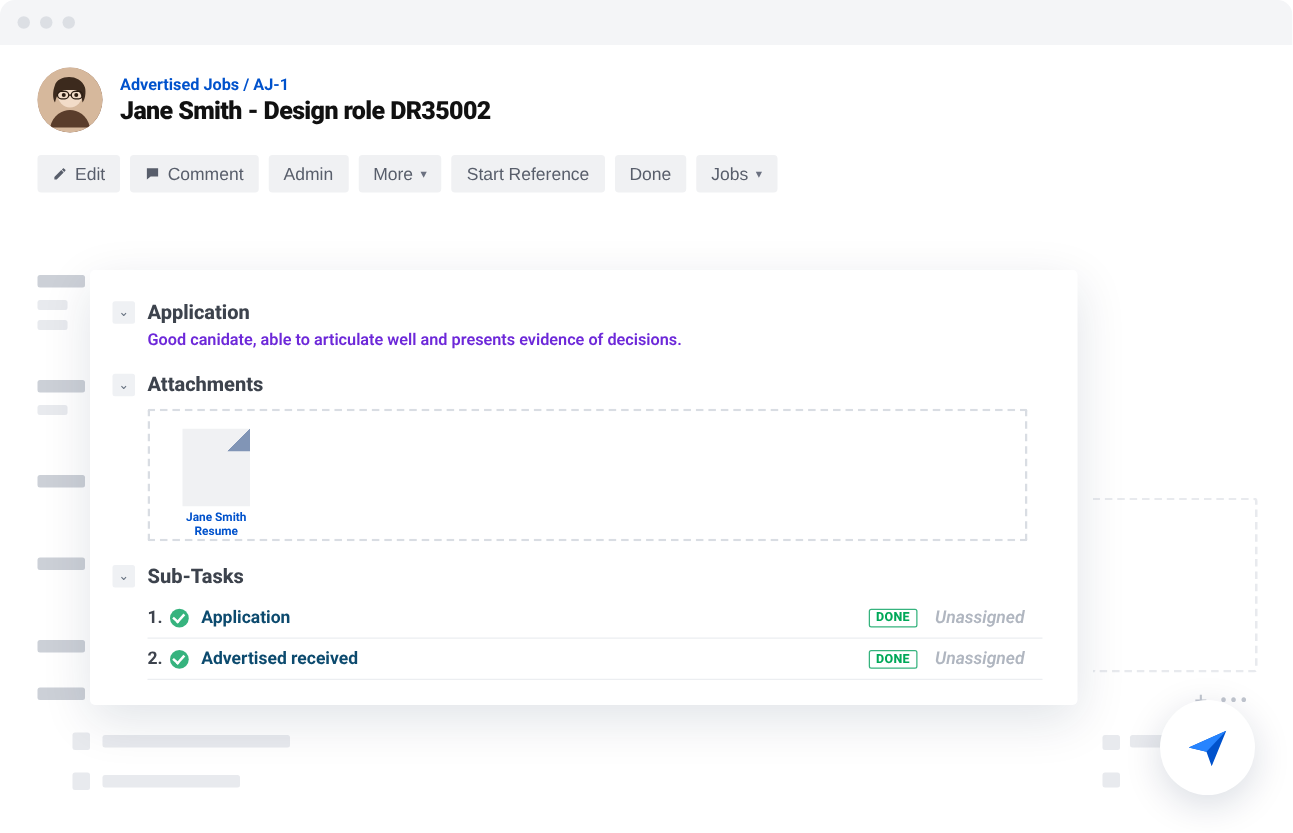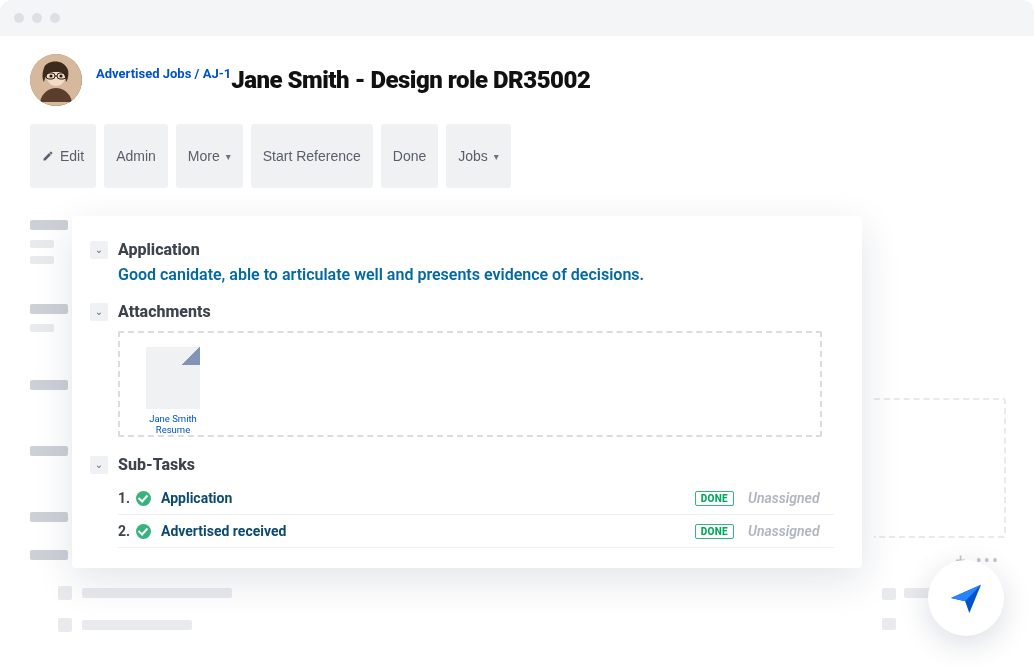--- a/index.html
+++ b/index.html
@@ -21,27 +21,27 @@
     gap: 8px;
   }
   .win-dot { width: 10px; height: 10px; border-radius: 50%; background: #dcdfe4; }
   .content { background: #fff; padding: 18px 30px 0 30px; position: relative; height: 620px; }
   .header { display: flex; align-items: center; gap: 14px; margin-bottom: 18px; }
   .avatar {
     width: 52px; height: 52px; border-radius: 50%; background: radial-gradient(circle at 35% 35%, #f1d7c2, #8c6246 70%);
     display:flex; align-items:center; justify-content:center; overflow:hidden; flex:none;
   }
   .avatar svg { width:100%; height:100%; }
-  .header-text { display:flex; flex-direction:row; }
+  .header-text { display:flex; flex-direction:column; }
   .breadcrumb { color:#0052CC; font-size:13px; font-weight:700; }
   .breadcrumb span { color:#0052CC; }
-  .title { font-size:24px; font-weight:900; color:#111; letter-spacing:-0.5px; }
+  .title { font-size:20px; font-weight:900; color:#111; letter-spacing:-0.5px; }
   .toolbar { display:flex; gap:8px; margin-bottom:18px; }
   .btn {
-    background:#f0f1f3; border:none; border-radius:3px; padding:24px 12px;
+    background:#f0f1f3; border:none; border-radius:3px; padding:7px 12px;
     font-size:14px; color:#585e6b; display:flex; align-items:center; gap:6px; cursor:pointer;
     font-weight:500;
   }
   .chev { font-size:10px; color:#6b7180; }
   .pencil, .bubble { width:12px; height:12px; }
   
   .skeleton { position:absolute; background:#e8eaee; border-radius:2px; }
   .card {
     position:absolute; left:72px; top:180px; width:790px; background:#fff;
     box-shadow: 0 12px 40px rgba(9,30,66,0.12);
@@ -49,34 +49,34 @@
     padding:24px 28px 20px 18px;
   }
   .section { margin-bottom:18px; }
   .section-head { display:flex; align-items:center; gap:10px; }
   .collapse-toggle {
     width:18px; height:18px; background:#eff1f4; border-radius:2px;
     display:flex; align-items:center; justify-content:center; color:#65707f; font-size:10px;
     cursor:pointer;
   }
   .section-title { font-size:16px; font-weight:800; color:#3d434d; }
-  .desc { font-size:16px; color:#0369a1; margin-left:28px; margin-top:6px; font-weight:600; }
+  .desc { font-size:13px; color:#6d28d9; margin-left:28px; margin-top:6px; font-weight:600; }
   .attach-dropzone {
     margin-left:28px; margin-top:10px; border:2px dashed #d9dde3; border-radius:2px;
     padding:14px; width:704px; height:106px;
   }
   .file-thumb { width:78px; text-align:center; cursor:pointer; }
   .doc-icon {
     width:54px; height:62px; margin:0 auto 4px auto; background:#f0f1f3; position:relative;
   }
   .doc-icon::after {
     content:""; position:absolute; top:0; right:0; width:18px; height:18px;
     background:linear-gradient(135deg, transparent 49%, #8195b6 50%);
   }
-  .file-label { font-size:9.5px; color:#0052CC; font-weight:400; }
+  .file-label { font-size:9.5px; color:#0052CC; font-weight:700; }
   .subtasks { margin-left:28px; margin-top:8px; }
   .st-row {
     display:flex; align-items:center; padding:8px 0; border-bottom:1px solid #eceef1;
     font-size:14px;
   }
   .st-num { color:#3d434d; font-weight:700; width:18px; }
   .check { width:15px; height:15px; border-radius:50%; background:#36b37e; margin-right:10px; position:relative; }
   .check::after {
     content:""; position:absolute; left:4px; top:2px; width:4px; height:7px;
     border:solid #fff; border-width:0 2px 2px 0; transform:rotate(42deg);
@@ -129,20 +129,26 @@
       <div class="title">Jane Smith - Design role DR35002</div>
     </div>
   </div>
 
   <div class="toolbar">
     <button class="btn">
       <svg class="pencil" viewBox="0 0 16 16">
           <path fill="#585e6b" d="M2 11.5V14h2.5l7.4-7.4-2.5-2.5L2 11.5zM13.7 4.8c.3-.3.3-.7 0-1l-1.5-1.5c-.3-.3-.7-.3-1 0l-1.2 1.2 2.5 2.5 1.2-1.2z"></path>
         </svg>
       <span>Edit</span>
+    </button>
+    <button class="btn">
+      <svg class="bubble" viewBox="0 0 16 16">
+          <path fill="#585e6b" d="M2 2h12v9H6l-4 3V2z"></path>
+        </svg>
+      <span>Comment</span>
     </button>
     <button class="btn">
         <span>Admin</span>
       </button>
     <button class="btn">
       <span>More</span>
         <span class="chev">▾</span>
     </button>
     <button class="btn">
         <span>Start Reference</span>

